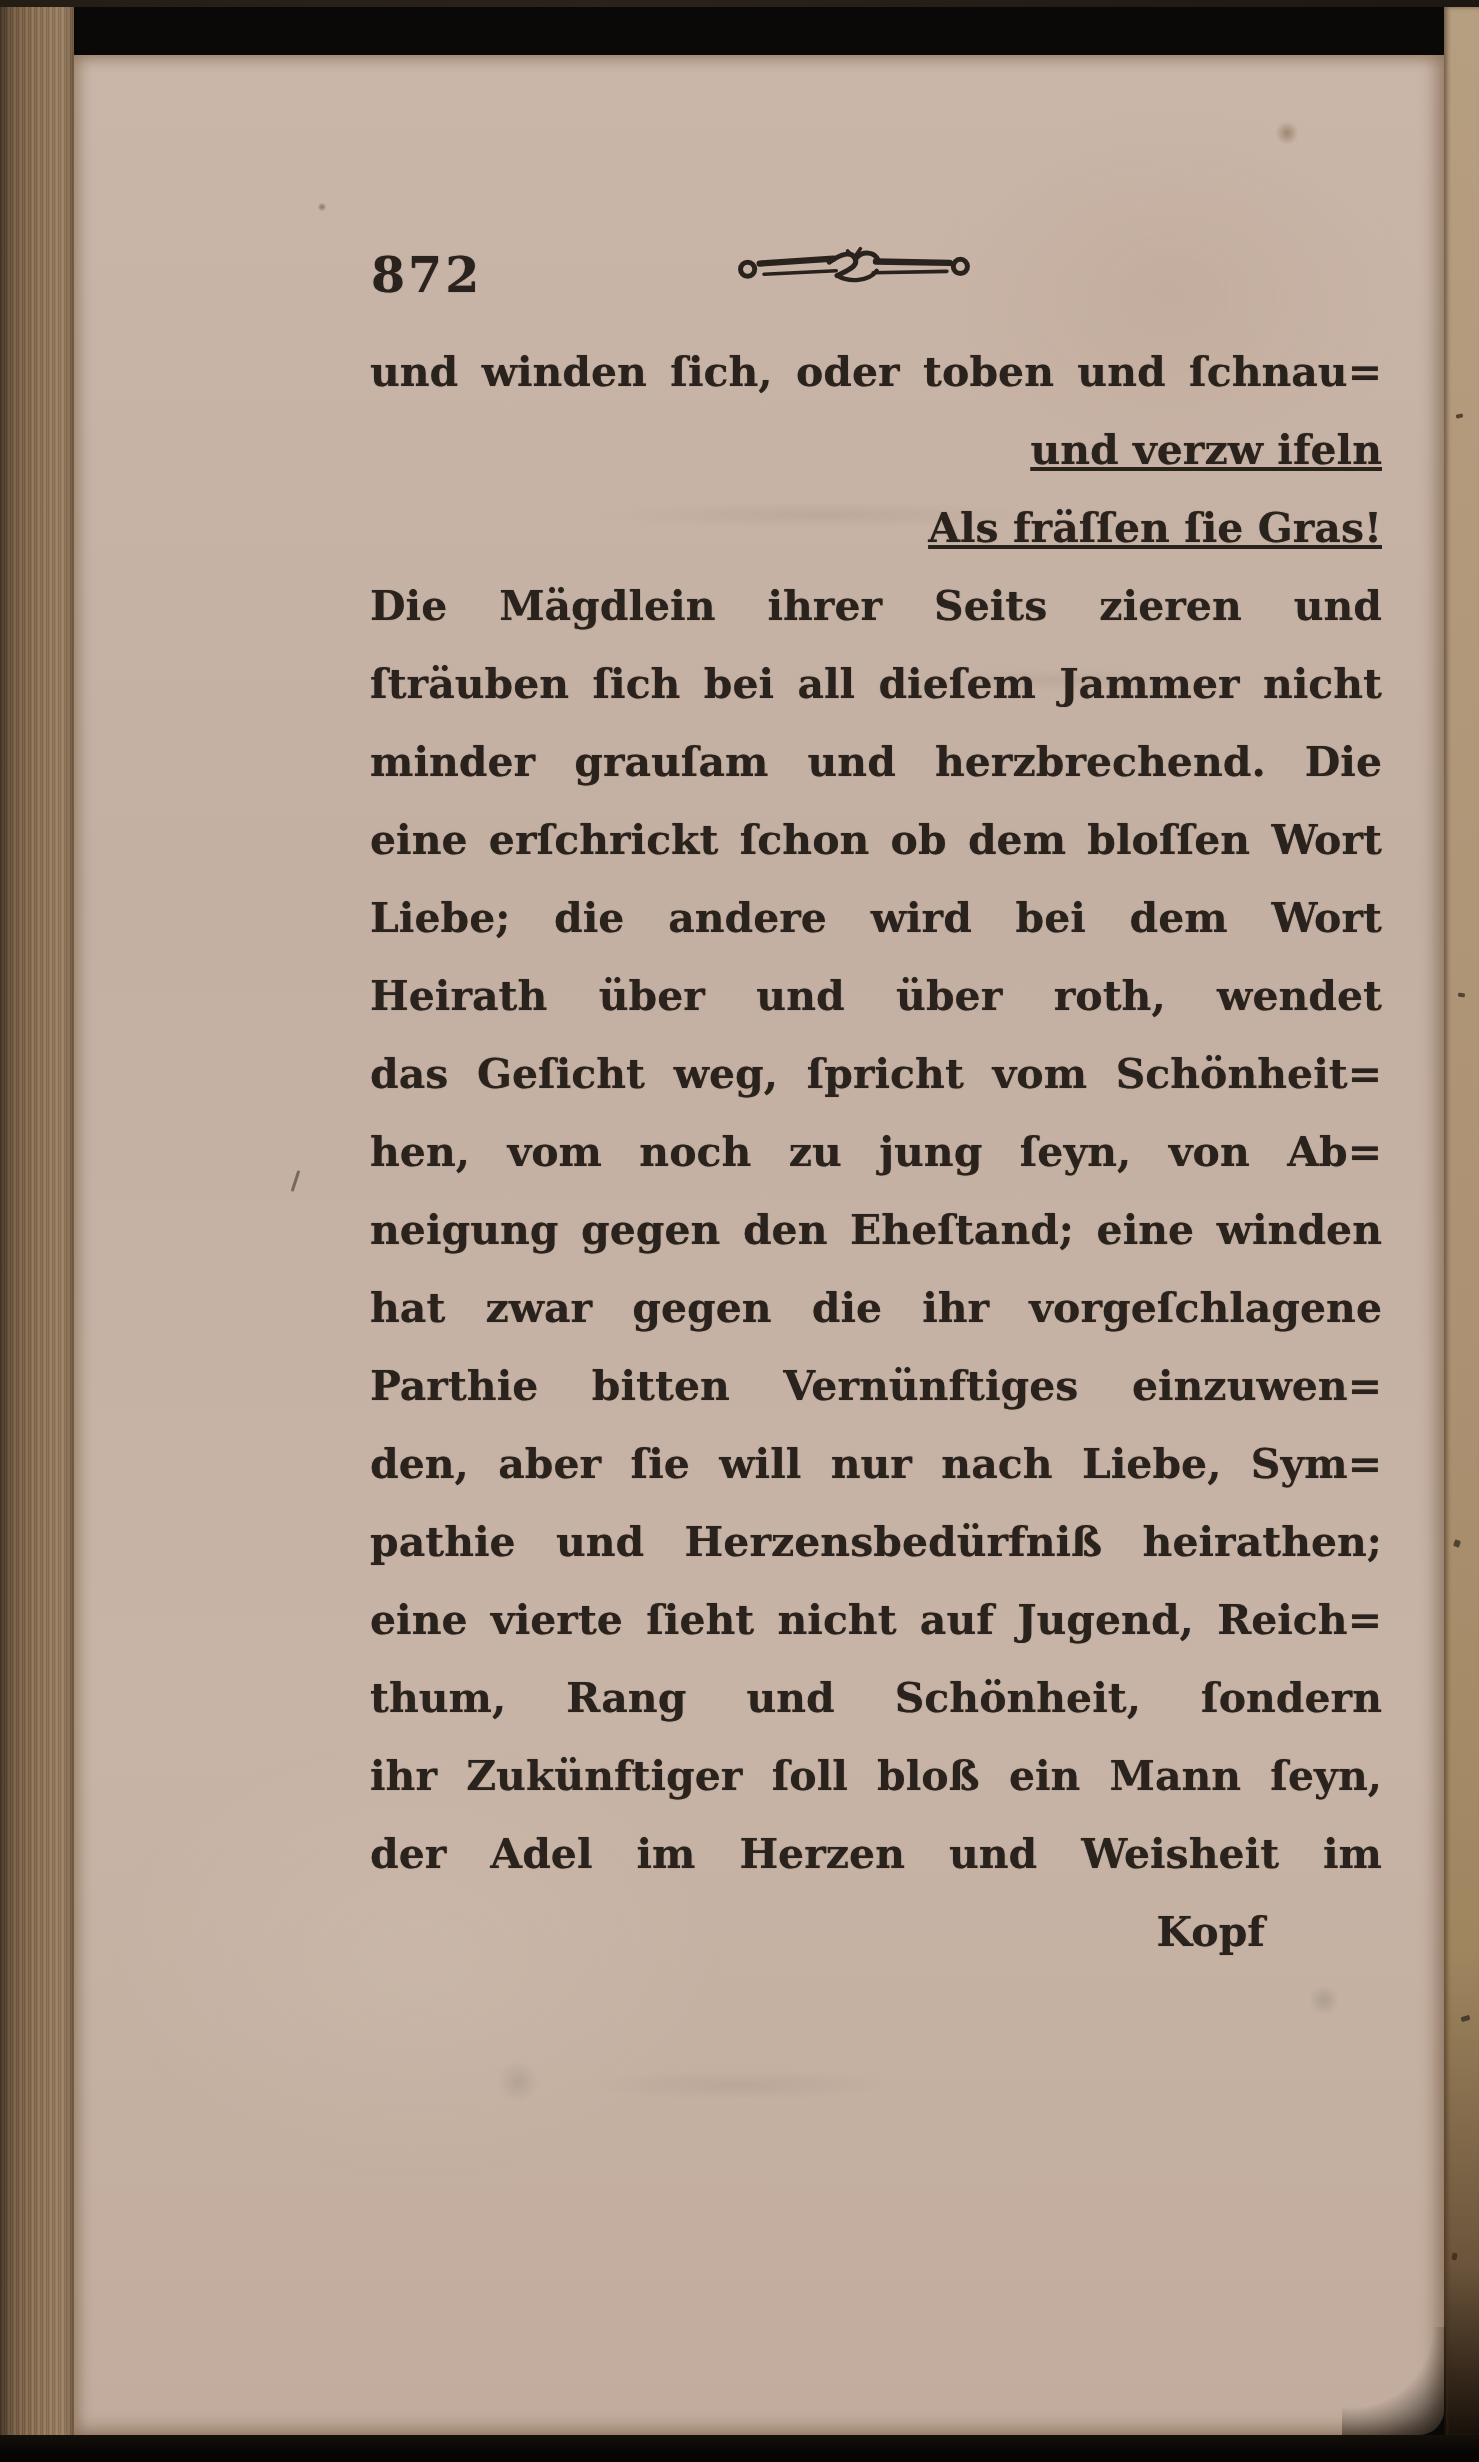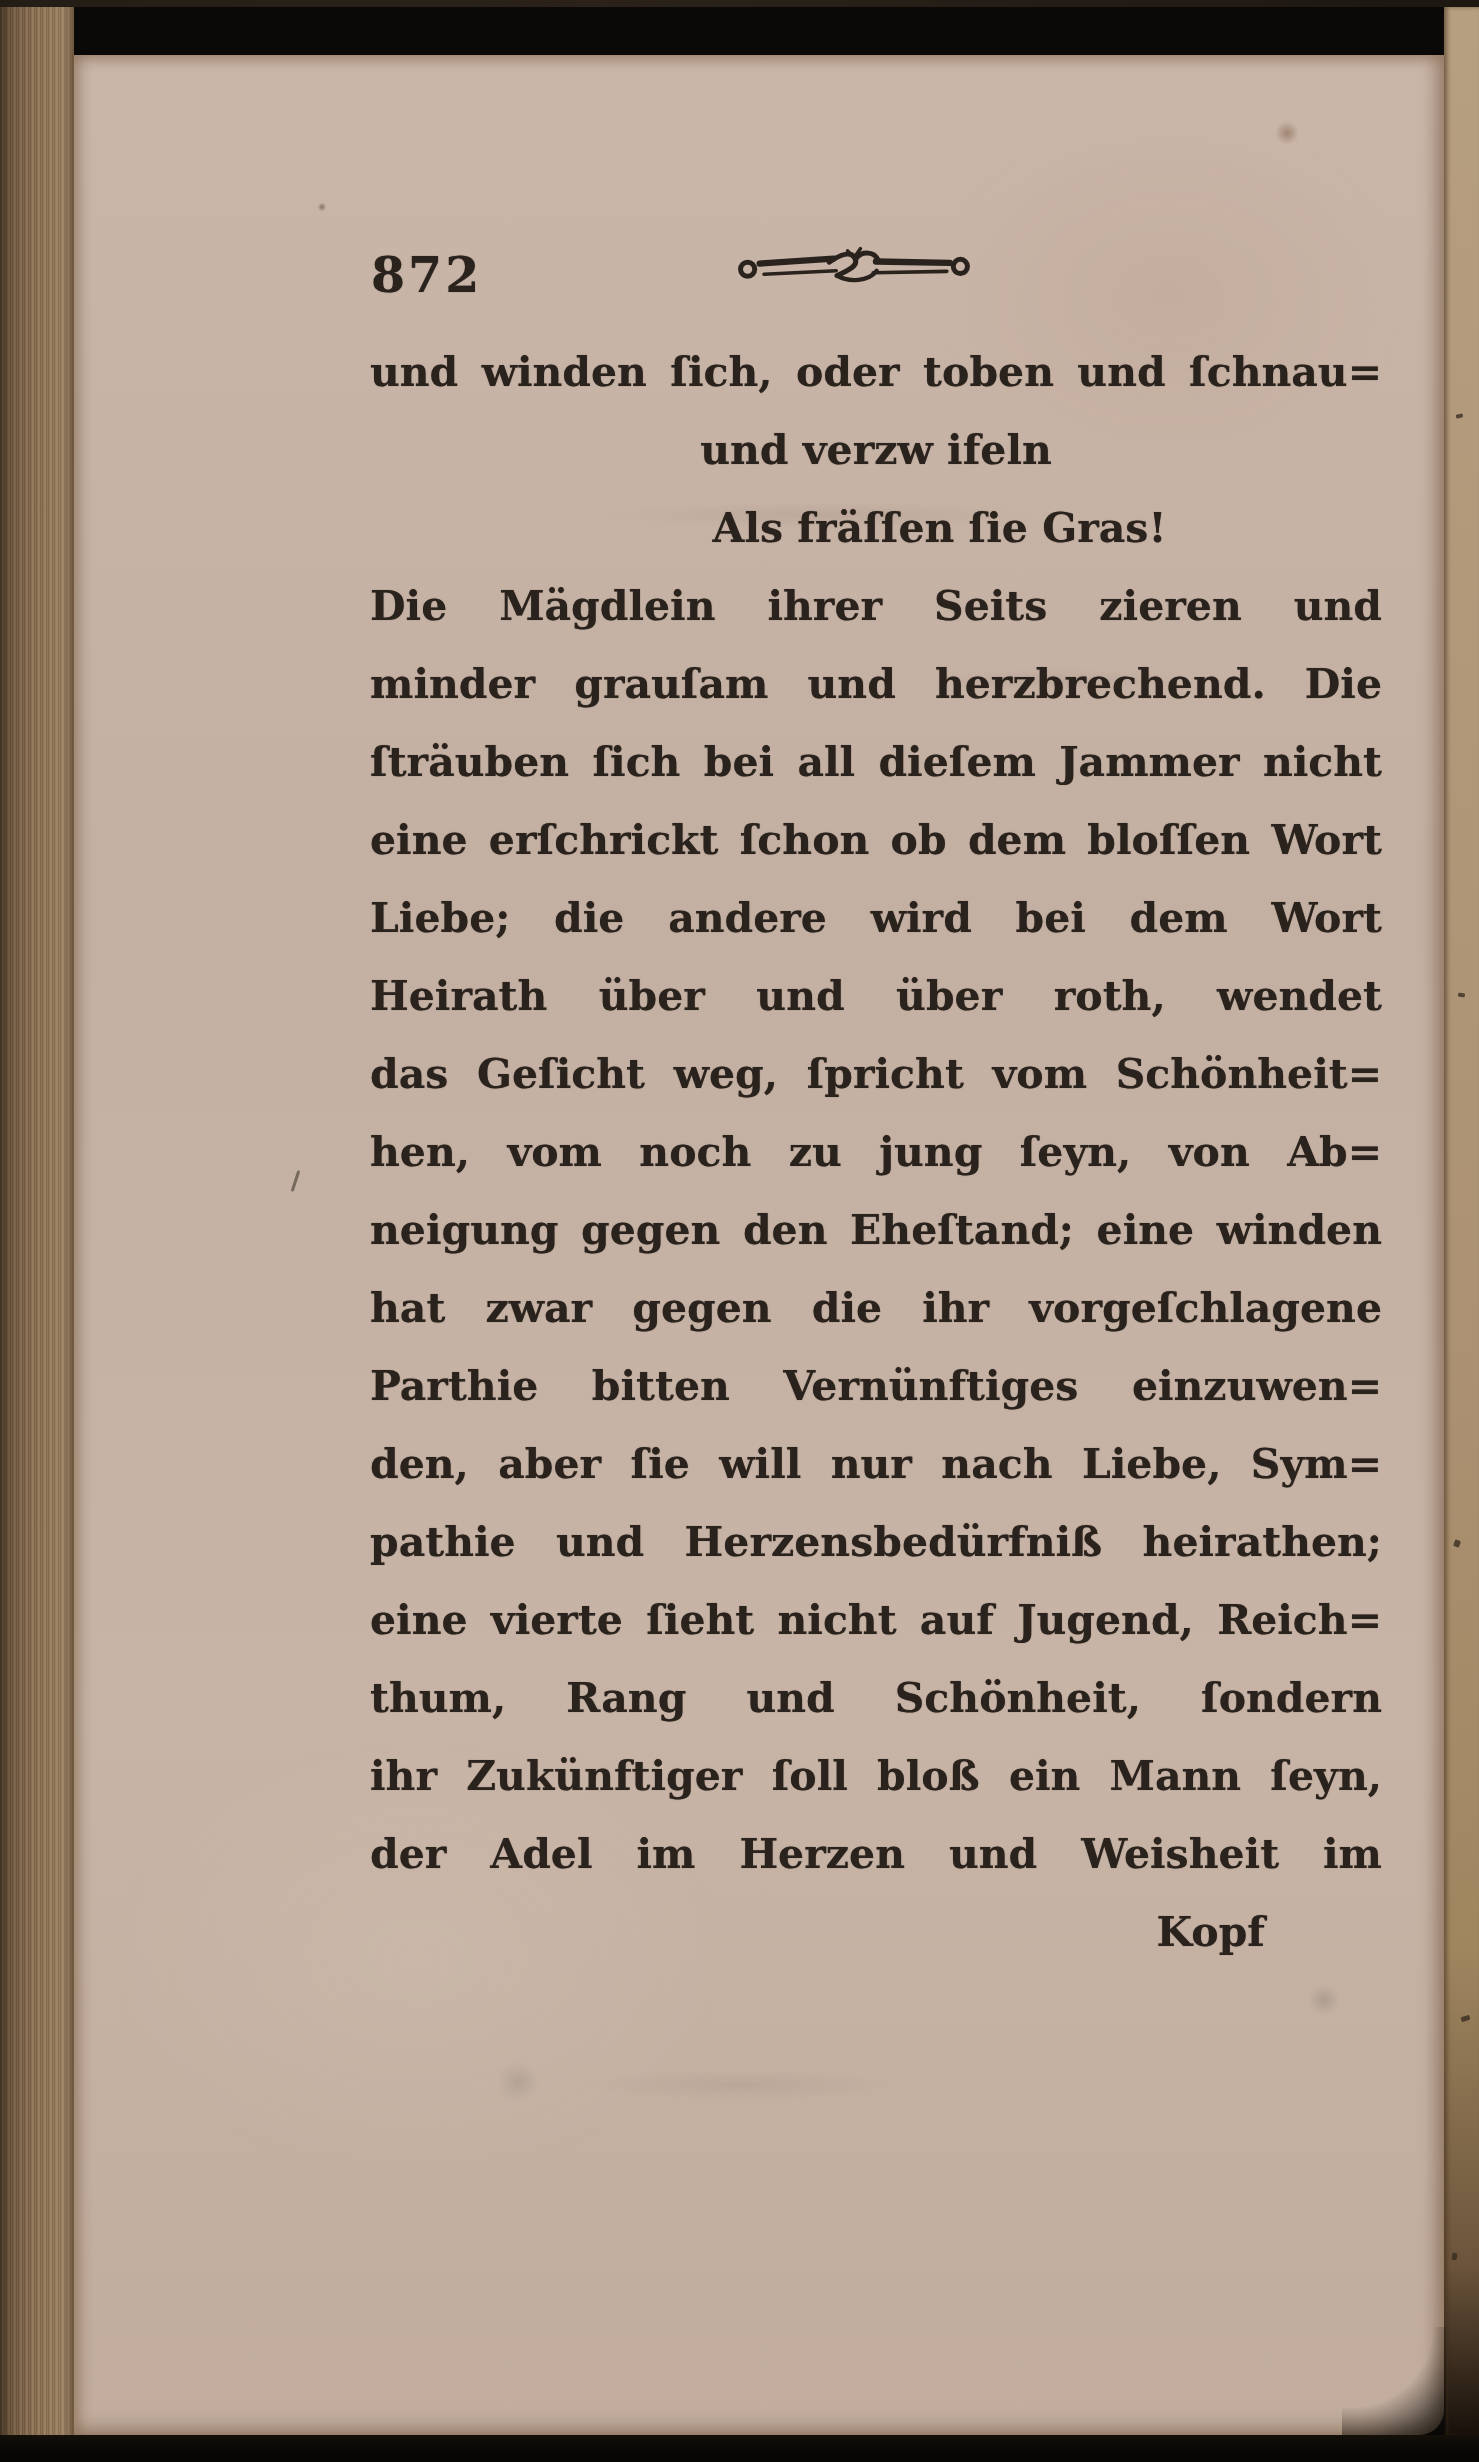--- a/index.html
+++ b/index.html
@@ -60,21 +60,21 @@
     color:#2a221c;
     font-size:41px;font-weight:700;
     text-shadow:0 0 1px rgba(42,34,28,.55);
   }
   .line{
     height:78px;line-height:78px;
     white-space:normal;
     overflow:visible;
   }
   .j{text-align:justify;text-align-last:justify;}
-  .l{text-align:center;}
+  .l{text-align:right;text-decoration:underline;}
   .indent{padding-left:127px;}
   .catchword-row{text-align:right;padding-right:117px;}
   .margin-mark{
     position:absolute;left:294px;top:1170px;width:3px;height:22px;
     background:rgba(55,45,38,.55);border-radius:1.5px;transform:rotate(18deg);
   }
   .edge-mark{
     position:absolute;background:#33281d;opacity:.75;border-radius:1.5px;
   }
   .em1{left:1456px;top:414px;width:7.4px;height:4.4px;transform:rotate(-12deg);}
@@ -116,22 +116,22 @@
         <path d="M141,47 C158,57 186,55 197,40" stroke-width="6"></path>
         <path d="M156,12 l9,10 l9,-13" stroke-width="5"></path>
       </g>
     </svg>
 
     <div class="text-block">
       <div class="line j">und winden ſich, oder toben und ſchnau=</div>
       <div class="line l">und verzw ifeln</div>
       <div class="line l indent">Als fräſſen ſie Gras!</div>
       <div class="line j">Die Mägdlein ihrer Seits zieren und</div>
+      <div class="line j">ſträuben ſich bei all dieſem Jammer nicht</div>
       <div class="line j">minder grauſam und herzbrechend. Die</div>
-      <div class="line j">ſträuben ſich bei all dieſem Jammer nicht</div>
       <div class="line j">eine erſchrickt ſchon ob dem bloſſen Wort</div>
       <div class="line j">Liebe; die andere wird bei dem Wort</div>
       <div class="line j">Heirath über und über roth, wendet</div>
       <div class="line j">das Geſicht weg, ſpricht vom Schönheit=</div>
       <div class="line j">hen, vom noch zu jung ſeyn, von Ab=</div>
       <div class="line j">neigung gegen den Eheſtand; eine winden</div>
       <div class="line j">hat zwar gegen die ihr vorgeſchlagene</div>
       <div class="line j">Parthie bitten Vernünftiges einzuwen=</div>
       <div class="line j">den, aber ſie will nur nach Liebe, Sym=</div>
       <div class="line j">pathie und Herzensbedürfniß heirathen;</div>

